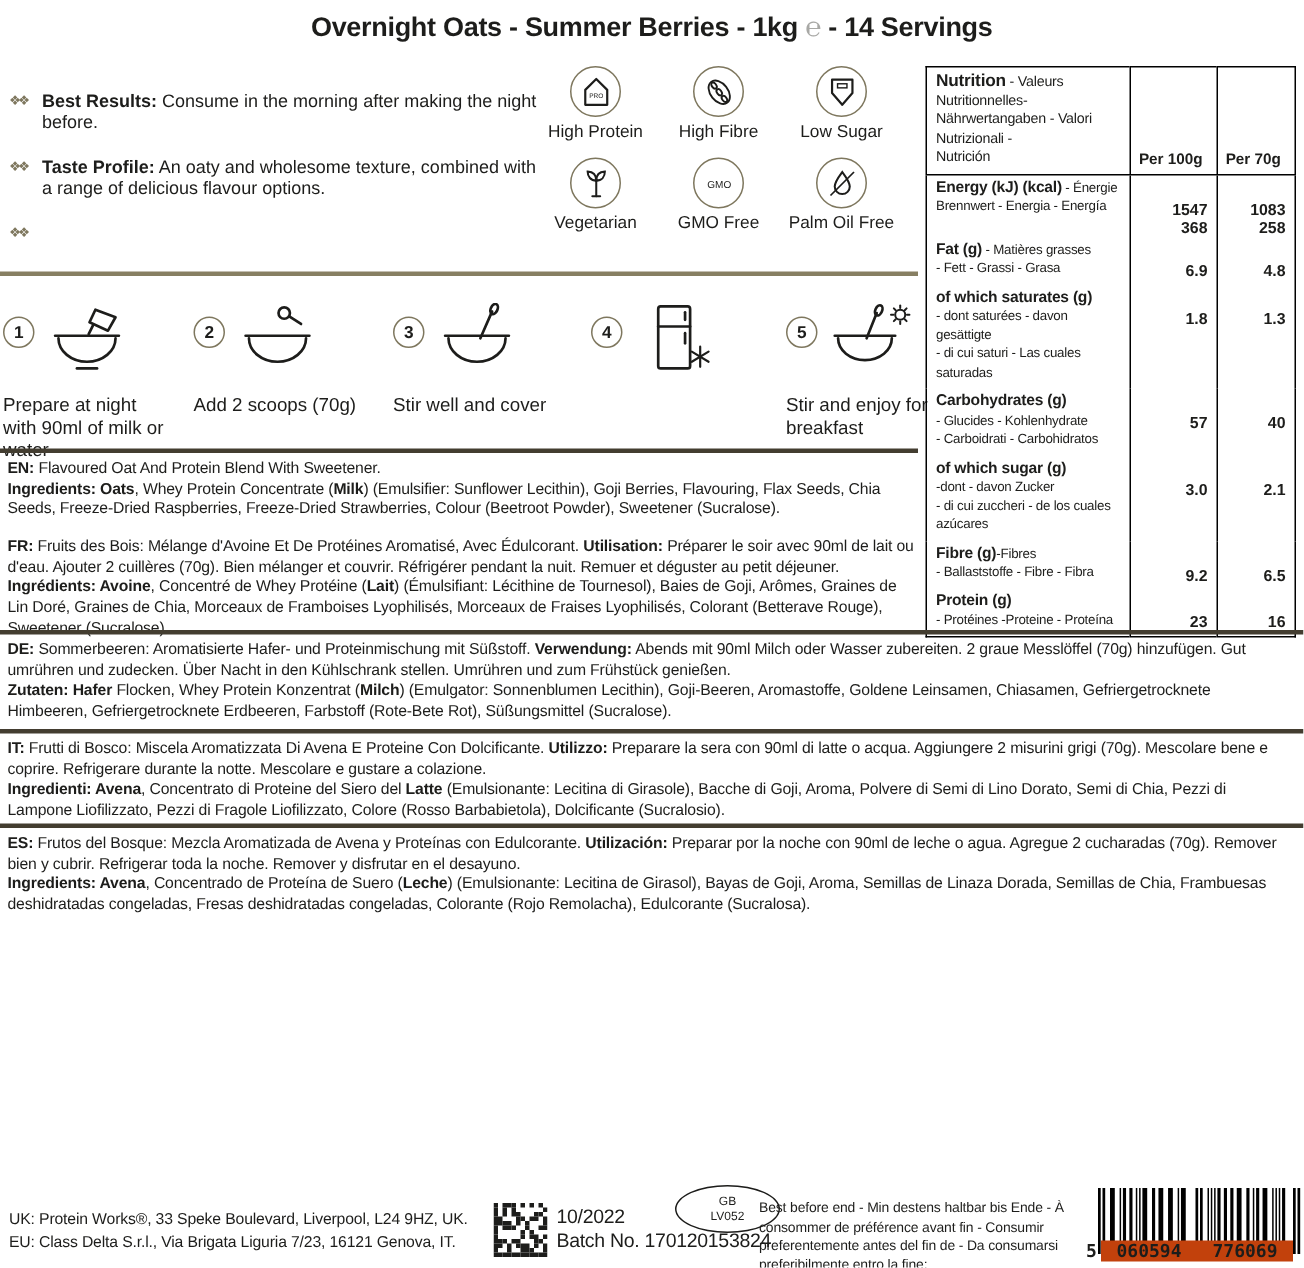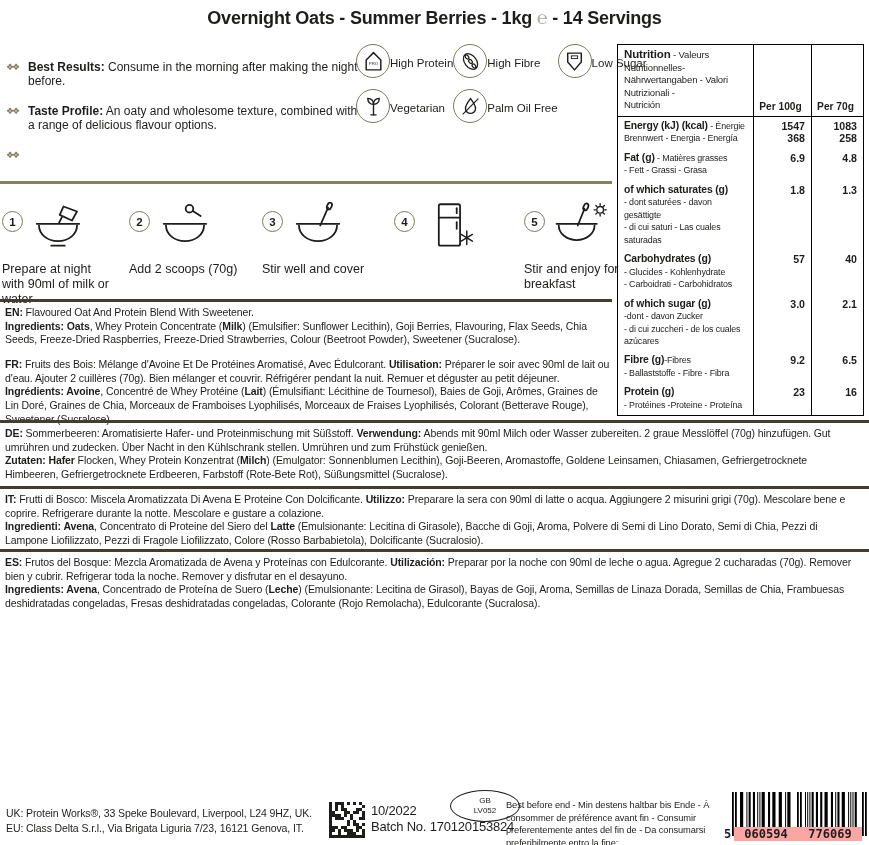--- a/index.html
+++ b/index.html
@@ -14,21 +14,21 @@
   .title{top:8px;left:0;width:100%;text-align:center;font-size:18px;font-weight:bold;letter-spacing:-.2px}
   .esign{color:#a8a8a5;font-weight:normal}
 
   
   .features{left:6px;top:60px;width:354px;font-size:12px;line-height:1.2}
   .feature{display:flex;margin-bottom:15px}
   .bullet{color:#7e775e;font-size:9px;flex:0 0 22px;padding-top:2px;letter-spacing:-2px}
 
   
   .badges{left:356px;top:44px;width:246px;display:grid;grid-template-columns:repeat(3,1fr);row-gap:11px}
-  .badge{display:flex;flex-direction:row;align-items:center}
+  .badge{display:flex;flex-direction:column;align-items:center}
   .badge-circle{width:34px;height:34px;border:1.7px solid #7e775e;border-radius:50%;
     display:flex;align-items:center;justify-content:center;box-sizing:border-box}
   .badge-label{margin-top:4px;font-size:11.5px;white-space:nowrap}
 
   
   .rule{height:3px}
   .rule-olive{background:#877f62}
   .rule-dark{background:#433d30}
 
   
@@ -42,41 +42,41 @@
 
   
   .lang{left:5px;font-size:10.5px;line-height:1.3;letter-spacing:-.1px}
   .lang-narrow{width:602px}
   .lang-wide{width:858px}
 
   
   .nutri{position:absolute;left:617px;top:44px;width:246px;border-collapse:collapse;table-layout:fixed;
     border:1.7px solid #000}
   .nutri td{vertical-align:top;padding:3px 8px 4px 6px}
-  .nutri td.val{border-left:1.5px solid #000;text-align:right;padding:3px 6px 0 2px;font-weight:bold;font-size:10.6px}
+  .nutri td.val{border-left:1.5px solid #000;text-align:right;padding:17px 6px 0 2px;font-weight:bold;font-size:10.6px}
   .nutri tr.nhead td{border-bottom:1.5px solid #000}
   .nutri tr.nhead td.val{vertical-align:bottom;text-align:center;padding-bottom:4px;font-size:10.2px}
   .nname{font-size:10.4px;line-height:1.2;letter-spacing:-.15px}
   .nname span:not(.b){font-size:8.9px}
   .nhead .nname span:not(.b){font-size:9.5px}
   .nhead .nname .b{font-size:11.5px}
 
   
   .addresses{left:6px;top:806px;font-size:10.5px;line-height:1.4;letter-spacing:-.1px}
   .datamatrix{left:329px;top:802px;width:36px;height:36px}
   .datamatrix svg{fill:#1d1d1b}
   .batchblock{left:371px;top:803px;font-size:13px;font-weight:normal;line-height:1.25;letter-spacing:-.2px}
   .oval{left:450px;top:790px;width:70px;height:32px;border:1.3px solid #1d1d1b;border-radius:50%;
     display:flex;flex-direction:column;align-items:center;justify-content:center;font-size:8px;line-height:1.25;box-sizing:border-box}
   .bestbefore{left:506px;top:799px;width:226px;font-size:9.3px;line-height:1.35;letter-spacing:-.1px}
   .barcode{left:724px;top:792px;width:142px}
   .barcode svg{display:block;fill:#000}
   .bdigits{display:flex;margin-top:-9px;font-family:"DejaVu Sans Mono",monospace;font-size:12px;font-weight:bold}
   .bdigits .d0{width:10px}
-  .bdigits .d1,.bdigits .d2{width:64px;text-align:center;background:#fca5a5}
+  .bdigits .d1,.bdigits .d2{width:64px;text-align:center;background:#c2410c}
 </style>
 </head>
 <body>
 
 <div class="abs title">
   <span>Overnight Oats - Summer Berries - 1kg </span><span class="esign">℮</span><span> - 14 Servings</span>
 </div>
 
 <div class="abs features">
   <div class="feature">
@@ -127,20 +127,28 @@
   <div class="badge">
     <div class="badge-circle">
       <svg viewBox="0 0 22 22" width="23" height="23" fill="none" stroke="#1d1d1b" stroke-width="1.3" stroke-linecap="round">
           <path d="M11 19 V9"></path>
           <path d="M11 9 C7.5 9 5.5 6.5 5.5 3.2 C9.5 3.4 11 5.6 11 9 Z"></path>
           <path d="M11 9 C14.5 9 16.5 6.5 16.5 3.2 C12.5 3.4 11 5.6 11 9 Z"></path>
           <path d="M8.5 19 H13.5"></path>
         </svg>
     </div>
     <div class="badge-label">Vegetarian</div>
+  </div>
+  <div class="badge">
+    <div class="badge-circle">
+      <svg viewBox="0 0 22 22" width="23" height="23">
+          <text x="11" y="13.8" font-size="6.4" text-anchor="middle" fill="#1d1d1b" font-family="Liberation Sans,sans-serif">GMO</text>
+        </svg>
+    </div>
+    <div class="badge-label">GMO Free</div>
   </div>
   <div class="badge">
     <div class="badge-circle">
       <svg viewBox="0 0 22 22" width="23" height="23" fill="none" stroke="#1d1d1b" stroke-width="1.3">
           <path d="M11 3.5 C13.6 7 15.8 9.8 15.8 12.8 A4.8 4.8 0 0 1 6.2 12.8 C6.2 9.8 8.4 7 11 3.5 Z"></path>
           <line x1="3.5" y1="18.5" x2="18.5" y2="3.5" stroke-width="1.1"></line>
         </svg>
     </div>
     <div class="badge-label">Palm Oil Free</div>
   </div>

